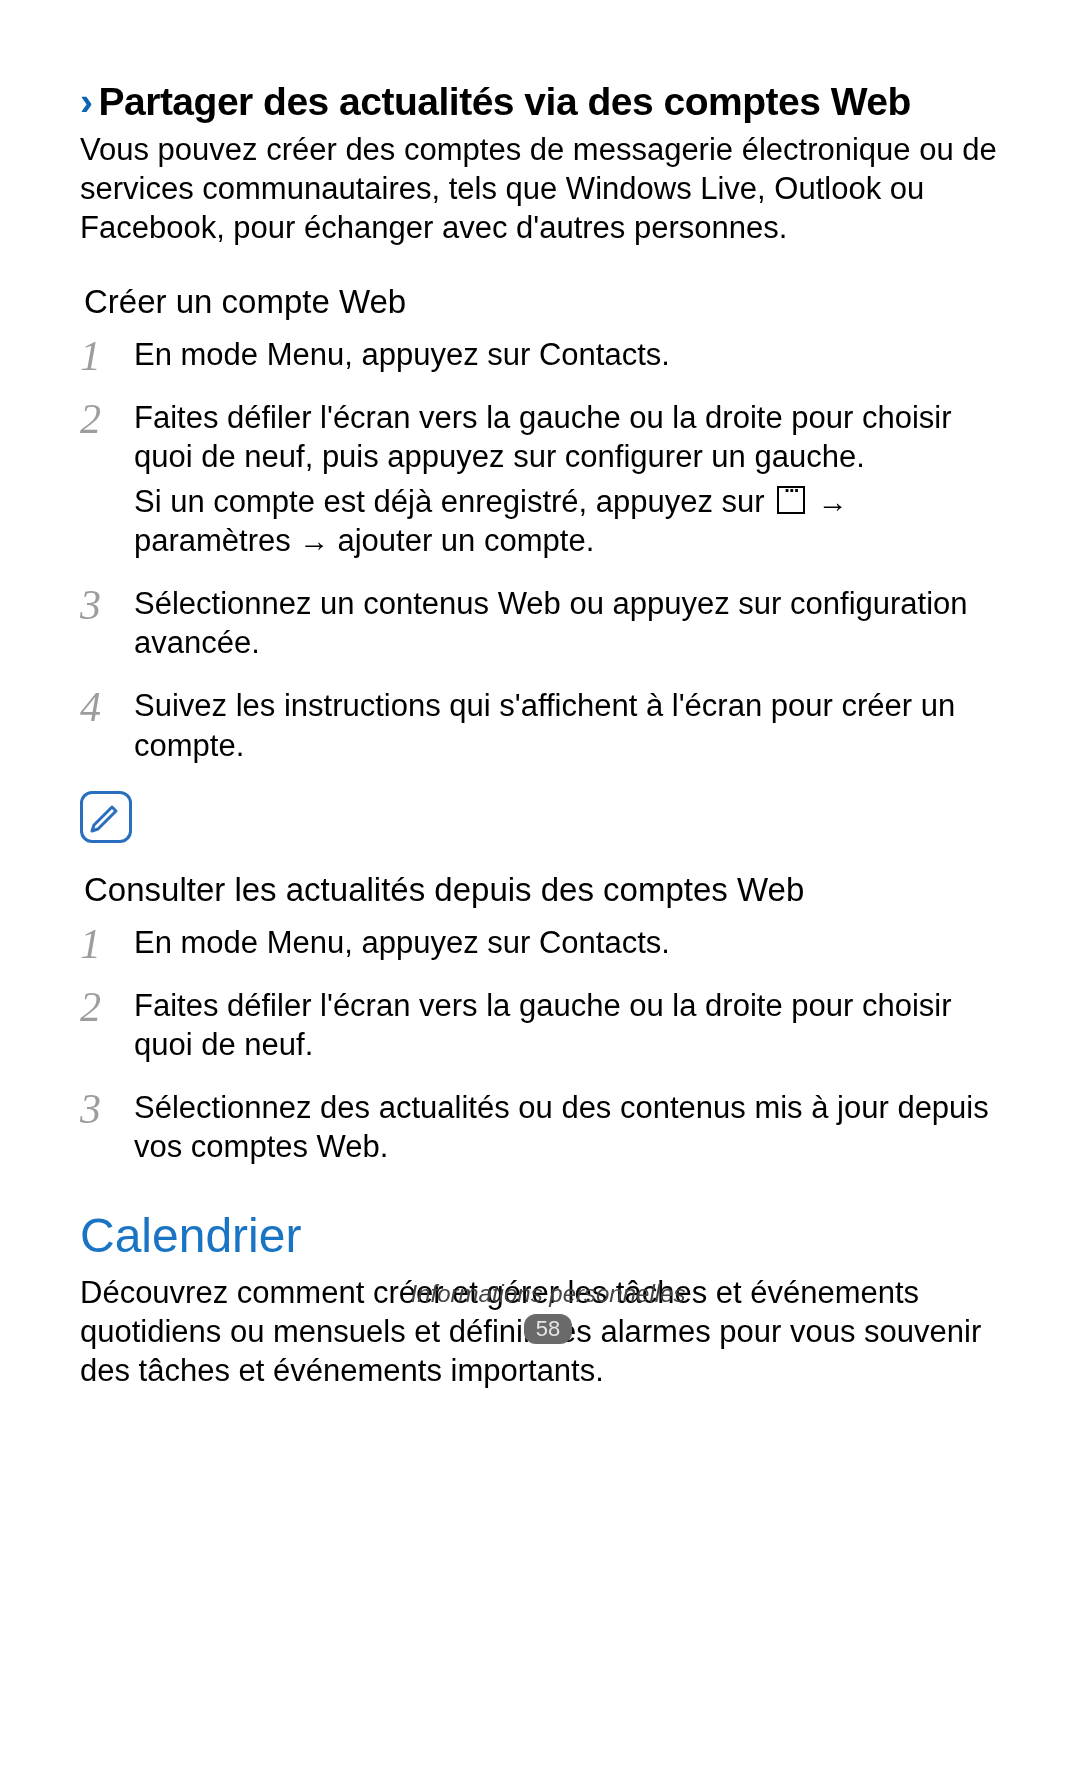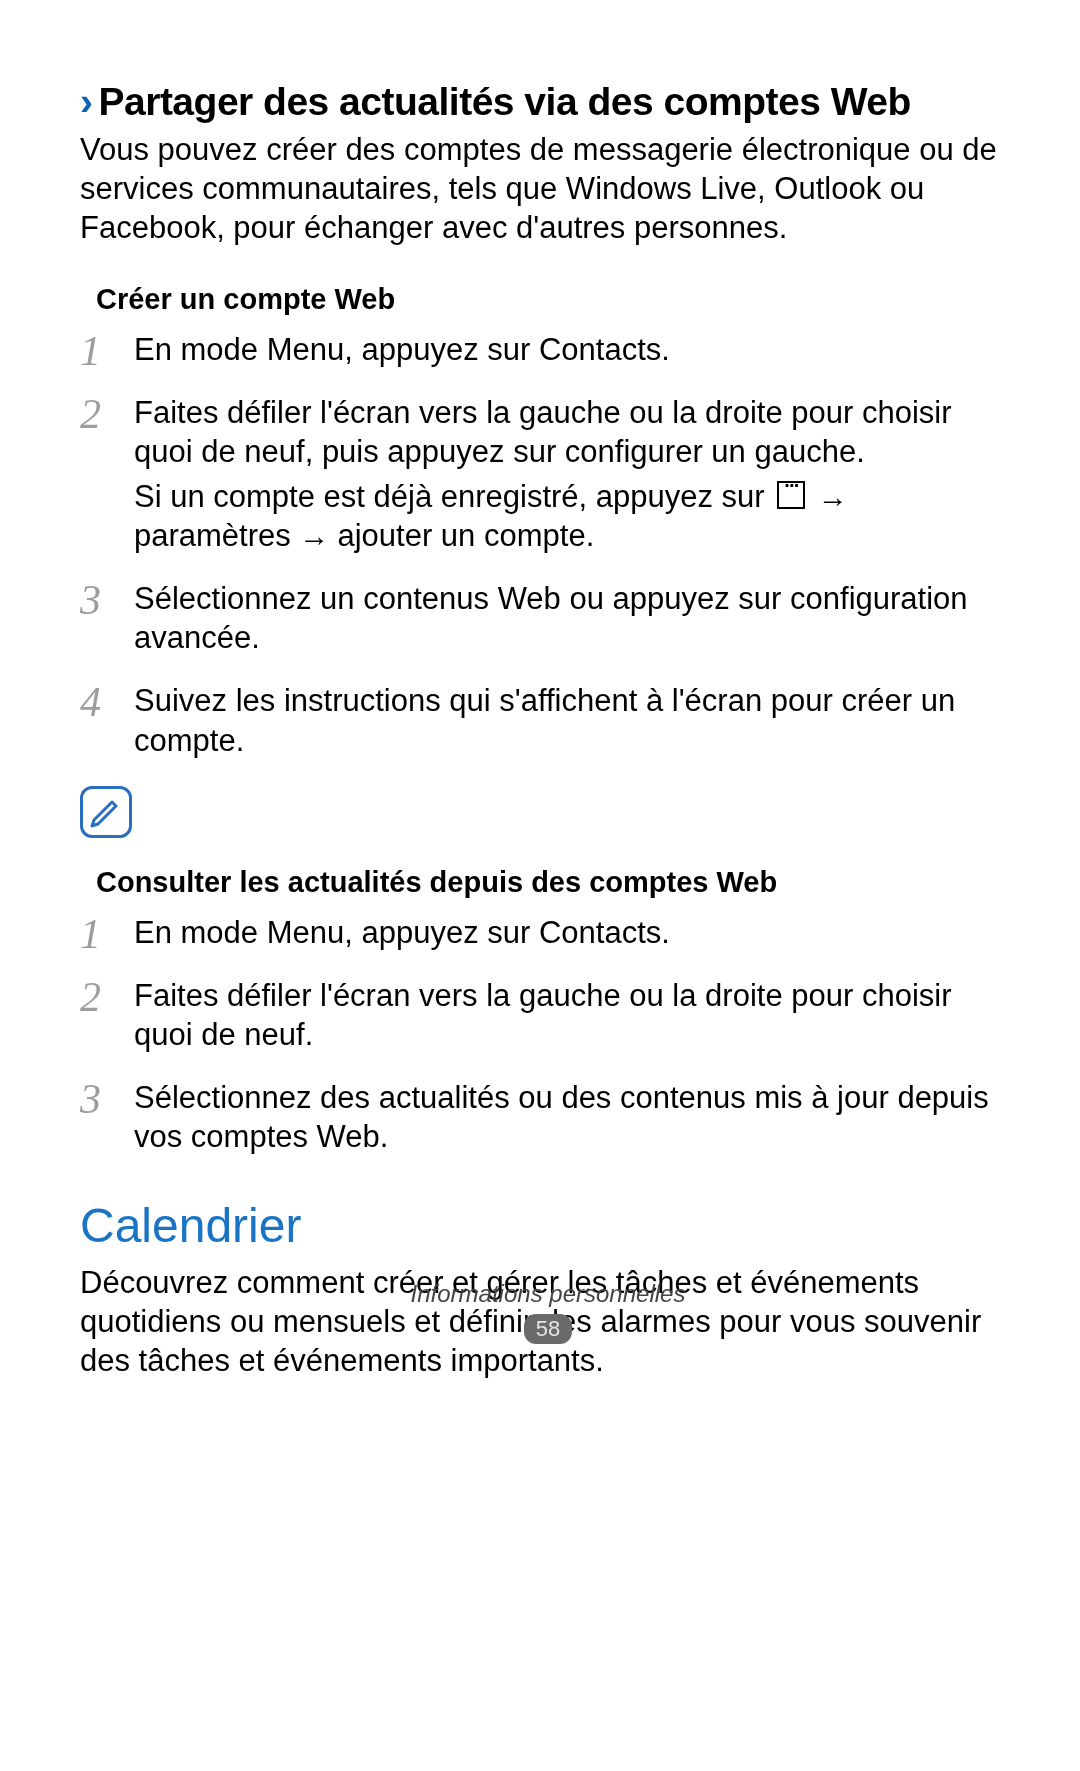--- a/index.html
+++ b/index.html
@@ -26,23 +26,23 @@
     color: #0a66b3;
     font-weight: 700;
     margin-right: 6px;
   }
   .intro {
     font-size: 31px;
     line-height: 1.26;
     margin: 0 0 36px 0;
   }
   .sub-h {
-    font-weight: 700;
-    font-size: 29px;
-    margin: 22px 0 14px 16px;
+    font-weight: 400;
+    font-size: 33px;
+    margin: 22px 0 14px 4px;
   }
   .steps {
     list-style: none;
     padding: 0;
     margin: 0 0 20px 0;
     counter-reset: step;
   }
   .steps > li {
     counter-increment: step;
     display: flex;

